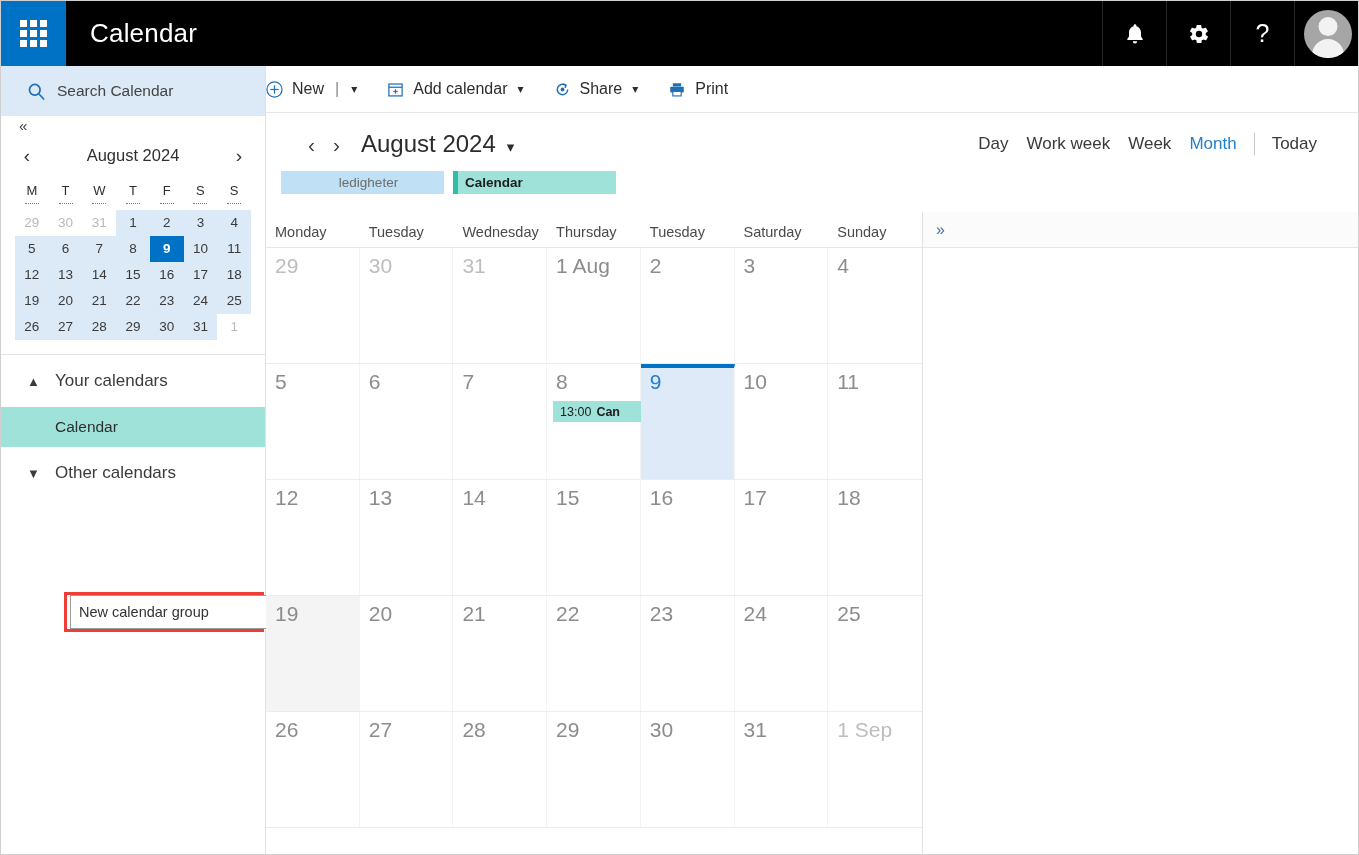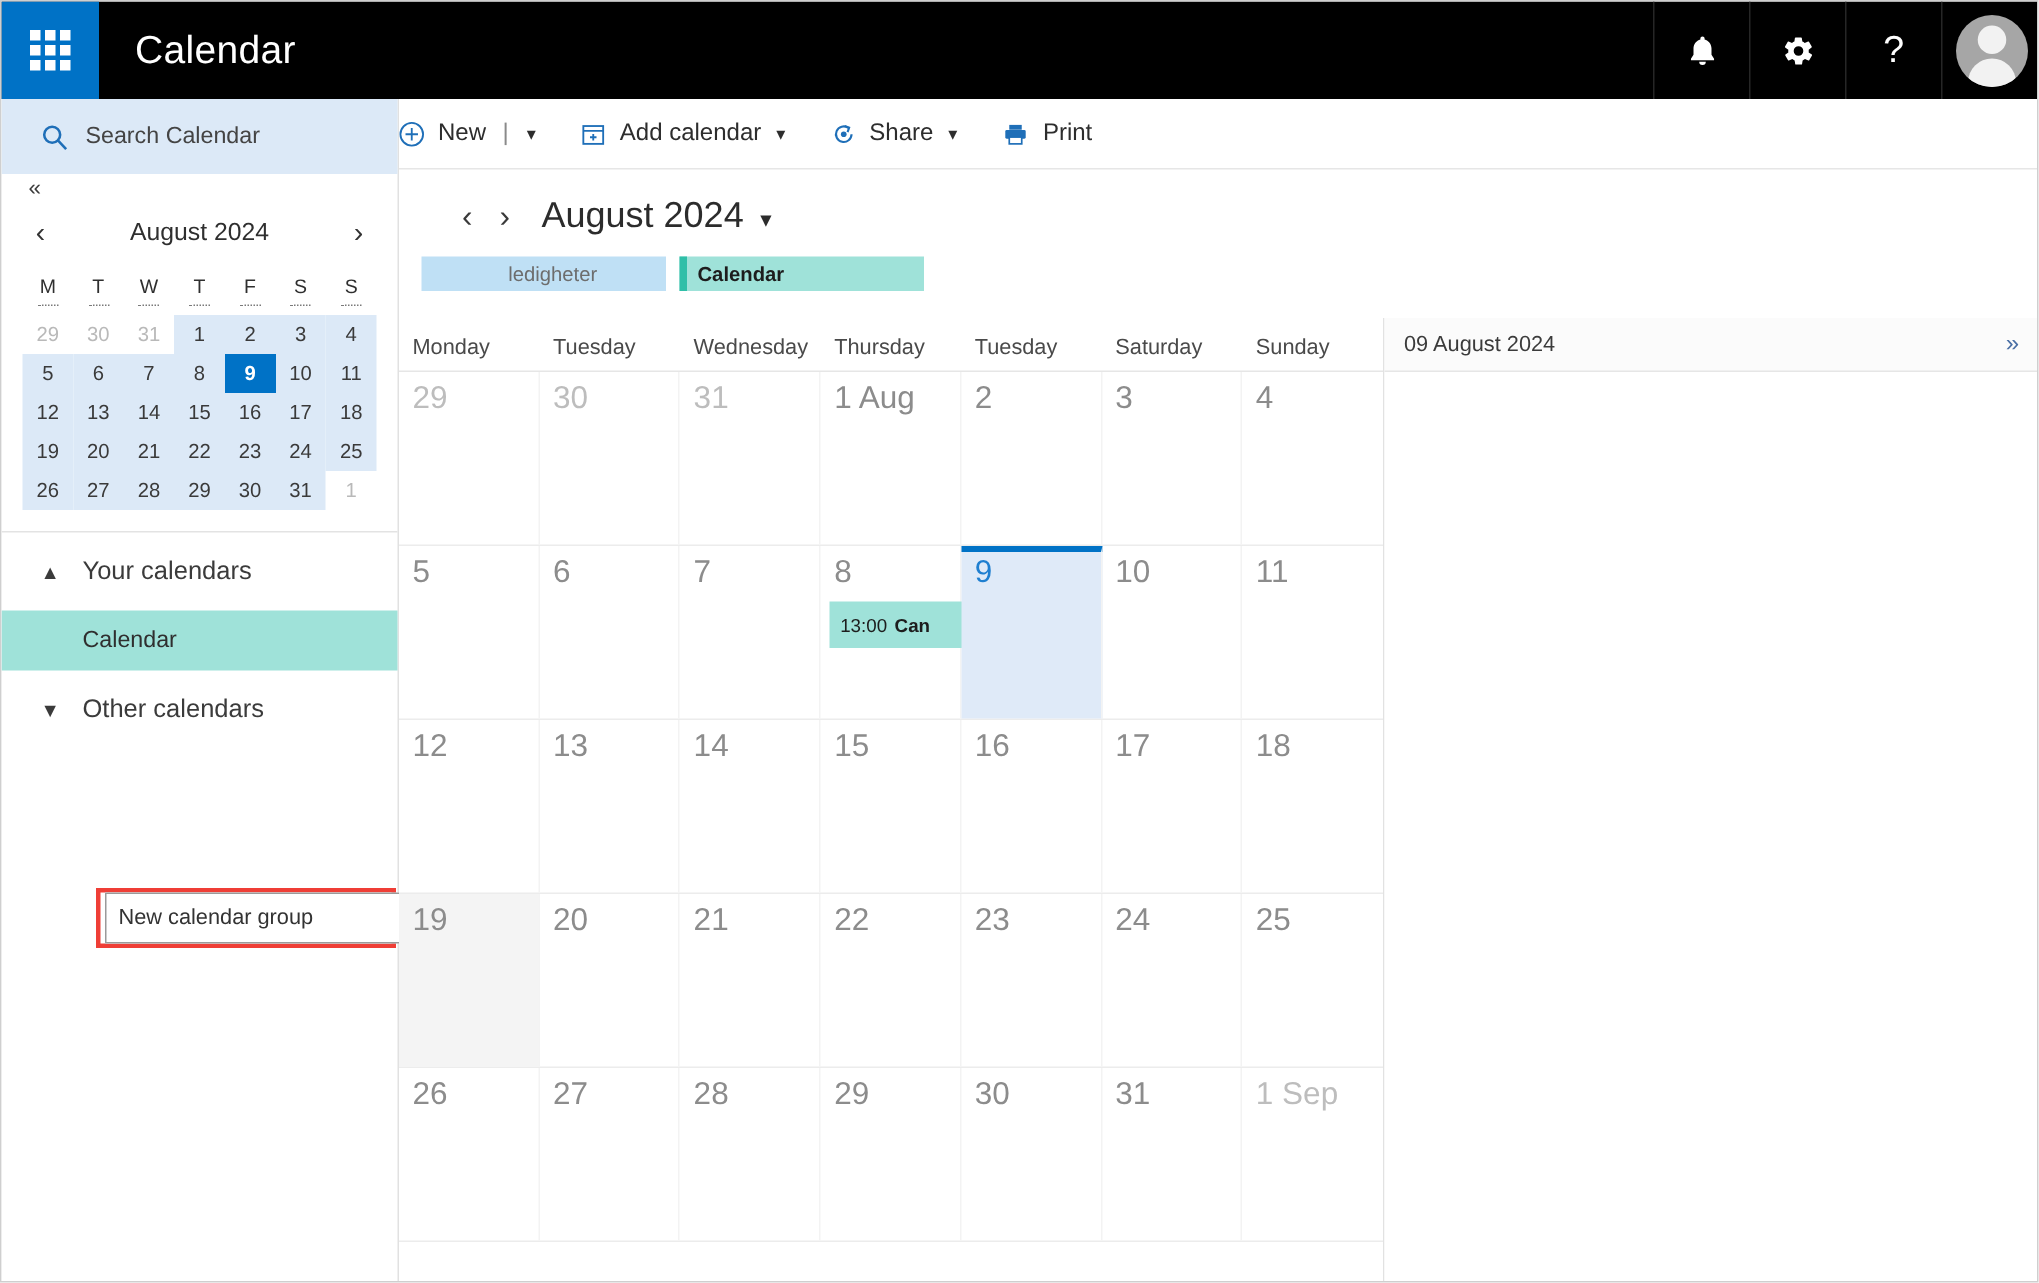--- a/index.html
+++ b/index.html
@@ -193,21 +193,21 @@
   .daycell:last-child { border-right: none; }
   .daycell .num { font-size: 21px; color: #8c8c8c; font-weight: 300; }
   .daycell.out .num { color: #bdbdbd; }
   .daycell.hover { background: #f4f4f4; }
   .daycell.sel {
     background: #dfeaf8; border-top: 4px solid #0072c6;
     padding-top: 2px;
   }
   .daycell.sel .num { color: #1f7fd0; }
   .event {
-    margin-top: 7px; margin-left: -3px; background: #9fe2d9; height: 31px;
+    margin-top: 7px; margin-left: -3px; background: #9fe2d9; height: 21px;
     display: flex; align-items: center; padding-left: 7px;
     font-size: 12.5px; color: #1d1d1d; gap: 5px; width: 92px;
     overflow: hidden; white-space: nowrap; cursor: pointer;
   }
   .event .etime { font-weight: 400; }
   .event .etitle { font-weight: 700; }
 
   .rightpane { flex: 1; border-left: 1px solid #e2e2e2; }
   .rp-head {
     height: 36px; border-bottom: 1px solid #e6e6e6; display: flex;
@@ -386,20 +386,28 @@
   </div>
 
   <div class="calhead">
     <span class="ch-arrow">‹</span>
     <span class="ch-arrow">›</span>
     <span class="ch-title">
       <span>August 2024</span>
       <span class="caret">▾</span>
     </span>
     <span class="ch-spacer"></span>
+    <span class="viewsw">
+      <span class="view-btn">Day</span>
+      <span class="view-btn">Work week</span>
+      <span class="view-btn">Week</span>
+      <span class="view-btn active">Month</span>
+      <span class="view-sep"></span>
+      <span class="view-btn">Today</span>
+    </span>
   </div>
 
   <div class="tabs" id="cal-tabs">
       <div class="cal-tab t-blue">
         <span>ledigheter</span>
       </div>
       <div class="cal-tab t-teal">
         <span>Calendar</span>
       </div>
     </div>
@@ -532,19 +540,18 @@
               <div class="num">31</div>
             </div>
             <div class="daycell out">
               <div class="num">1 Sep</div>
             </div>
           </div>
         </div>
     </div>
     <div class="rightpane">
       <div class="rp-head">
-        <span class="rp-date">09 August 2024</span>
         <span class="rp-expand">»</span>
       </div>
       <div class="rp-body"></div>
     </div>
   </div>
 </div>
 
 </body></html>

